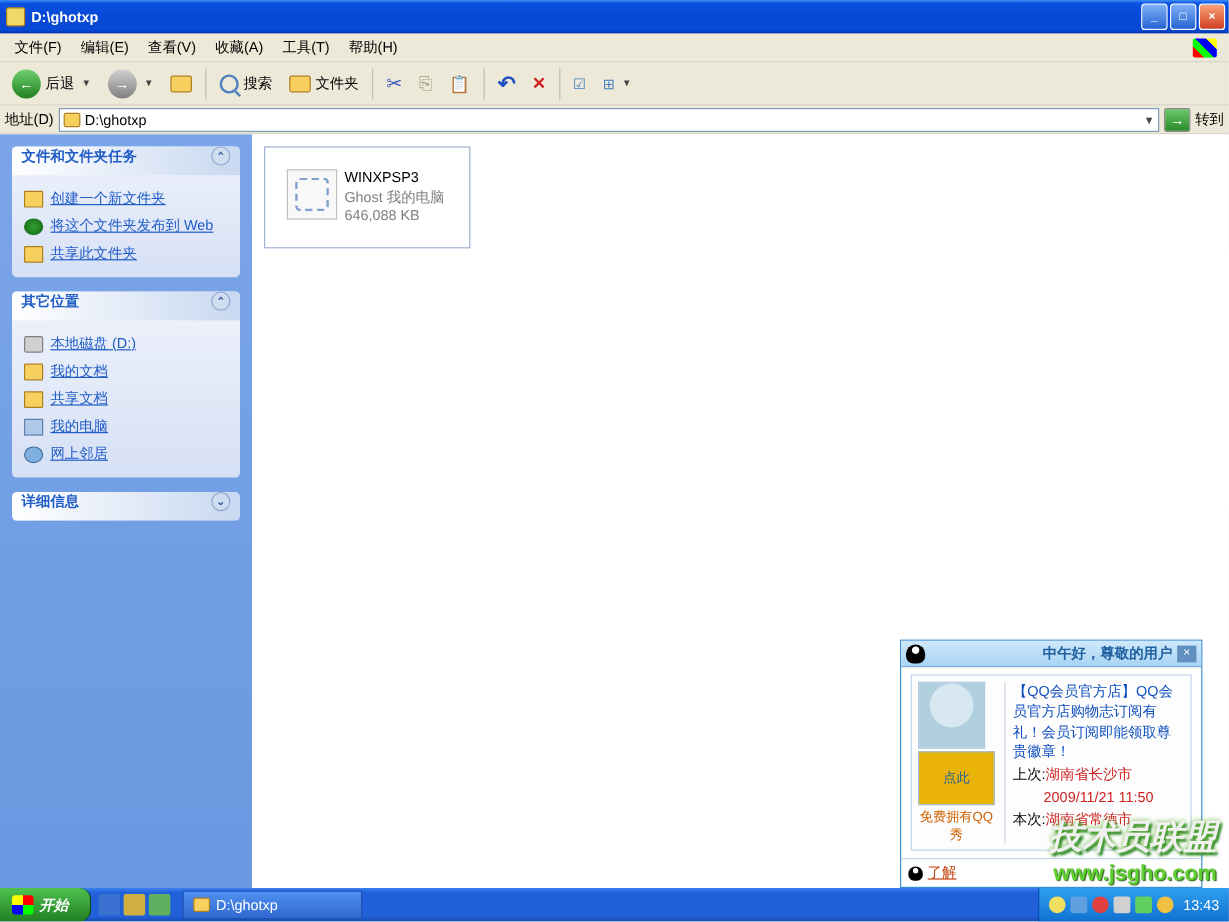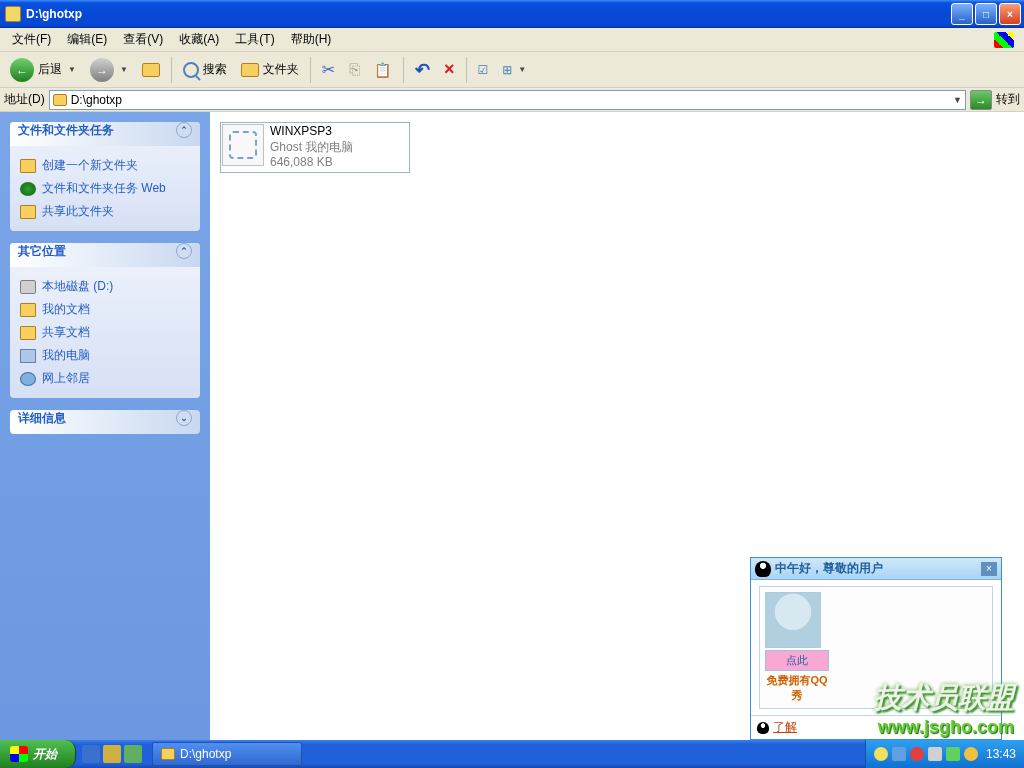--- a/index.html
+++ b/index.html
@@ -37,50 +37,50 @@
 .addr-input { flex: 1; height: 20px; border: 1px solid #7f9db9; background: white; display: flex; align-items: center; padding: 0 3px; gap: 4px; }
 .addr-go { width: 22px; height: 20px; background: linear-gradient(to bottom, #6aca6a, #2a8a2a); border: 1px solid #888; border-radius: 2px; display:flex;align-items:center;justify-content:center;color:white; }
 
 
 .main { display: flex; height: 628px; background: white; }
 .sidebar { width: 210px; background: linear-gradient(to bottom, #7aa5e8 0%, #6b98e0 100%); padding: 10px; display: flex; flex-direction: column; gap: 12px; }
 .task-panel { background: linear-gradient(to bottom, #eff3fb, #d6e0f5); border-radius: 4px; overflow: hidden; }
 .task-hdr { background: linear-gradient(to right, #fff, #c8d8f0); height: 24px; display: flex; align-items: flex-start; padding: 0 8px; font-weight: bold; color: #215dc6; }
 .task-hdr .chev { margin-left: auto; width: 16px; height: 16px; border-radius: 50%; background: #d0dcf0; border: 1px solid #90a8d0; display:flex;align-items:center;justify-content:center;font-size:9px;color:#4060a0; }
 .task-body { padding: 8px 10px; }
-.task-item { display: flex; align-items: center; gap: 6px; padding: 3px 0; color: #215dc6; cursor: pointer; }
+.task-item { display: flex; align-items: center; gap: 6px; padding: 3px 0; color: #215dc6; cursor: pointer; text-decoration: underline; }
 .task-item .mini-ic { width: 16px; height: 14px; flex-shrink: 0; }
 .folder-mini { background: #f8d060; border: 1px solid #b08020; border-radius: 1px; }
 .globe-mini { background: radial-gradient(circle, #30a030, #106010); border-radius: 50%; width:14px;height:14px; }
 .share-mini { background: #f8d060; border: 1px solid #b08020; border-radius: 1px; }
 .drive-mini { background: #d0d0d0; border: 1px solid #808080; border-radius: 2px; height: 10px; width: 16px; }
 .comp-mini { background: #b0c8e8; border: 1px solid #6080b0; width: 14px; height: 12px; }
 .net-mini { background: #80b0e0; border-radius: 50%; width:14px;height:14px; border:1px solid #4070a0; }
 
 .content { flex: 1; background: white; padding: 10px; position: relative; }
-.file-item { display: flex; gap: 6px; width: 190px; border: 1px solid #a0b0d0; padding: 1px; }
+.file-item { display: flex; gap: 6px; width: 172px; border: 1px solid #a0b0d0; padding: 18px; }
 .file-icon { width: 42px; height: 42px; background: #f8f8f8; border: 1px solid #c0c0c0; display: flex; align-items: center; justify-content: center; }
 .file-ghost { width: 28px; height: 28px; border: 2px dashed #80a0d0; border-radius: 4px; }
 .file-meta { display: flex; flex-direction: column; line-height: 1.3; }
 .file-name { color: #000; }
 .file-type, .file-size { color: #808080; }
 
 
 .qq-popup { position: absolute; right: 22px; bottom: 28px; width: 252px; background: white; border: 1px solid #3a90d8; }
-.qq-titlebar { height: 22px; background: linear-gradient(to bottom, #cfe8fb, #a8d4f4); display: flex; align-items: center; padding: 0 4px; gap: 4px; border-bottom: 1px solid #7ab0e0; }
+.qq-titlebar { height: 22px; background: linear-gradient(to bottom, #cfe8fb, #a8d4f4); display: flex; align-items: center; padding: 0 4px; gap: 4px; border-bottom: 1px solid #7ab0e0; text-align: right; }
 .qq-penguin { width: 16px; height: 16px; background: radial-gradient(circle at 50% 30%, #fff 20%, #000 25%); border-radius: 50% 50% 40% 40%; }
 .qq-title { flex: 1; color: #2060a0; font-weight: bold; }
 .qq-close { width: 16px; height: 14px; background: #6090c0; color: white; display:flex;align-items:center;justify-content:center;font-size:10px; }
 .qq-body { padding: 6px 8px; }
 .qq-greet { display: flex; align-items: center; gap: 4px; margin-bottom: 6px; }
 .qq-content { display: flex; gap: 8px; border: 1px solid #c0d4ec; padding: 5px; background: #fdfdfd; }
 .qq-avatar-box { width: 64px; text-align: center; }
 .qq-avatar { width: 56px; height: 56px; background: radial-gradient(circle at 50% 35%, #d8e8f0 40%, #b0d0e0 42%); border: 1px solid #b0c8e0; margin-bottom: 2px; }
-.qq-avatar-btn { background: #f9a8d4; border: 1px solid #a0c0e0; font-size: 11px; padding: 2px 4px; color: #2060a0; }
-.qq-avatar-sub { color: #d06000; font-size: 11px; margin-top: 2px; font-weight: bold; }
+.qq-avatar-btn { background: #eab308; border: 1px solid #a0c0e0; font-size: 11px; padding: 14px 4px; color: #2060a0; }
+.qq-avatar-sub { color: #d06000; font-size: 11px; margin-top: 2px; }
 .qq-msg { flex: 1; font-size: 12px; line-height: 1.4; border-left: 1px solid #d0d8e8; padding-left: 6px; }
 .qq-promo { color: #1050c0; }
 .qq-row { margin-top: 2px; }
 .qq-red { color: #d02020; }
 .qq-bottom { display: flex; align-items: center; padding: 3px 6px; gap: 4px; color: #c2410c; border-top: 1px solid #c0d4ec; text-decoration: underline; }
 
 
 .watermark { position: absolute; right: 10px; bottom: 30px; text-align: right; pointer-events: none; }
 .wm-title { font-size: 28px; font-weight: bold; color: #f0f0f0; text-shadow: 0 0 4px #60b030, 2px 2px 2px #208020; font-style: italic; font-family: "Microsoft YaHei", sans-serif; }
 .wm-url { font-size: 18px; color: #60d030; font-weight: bold; text-shadow: 1px 1px 1px #206010; }
@@ -189,21 +189,21 @@
         <span>文件和文件夹任务</span>
         <span class="chev">⌃</span>
       </div>
       <div class="task-body">
         <div class="task-item">
             <div class="mini-ic folder-mini"></div>
             <span>创建一个新文件夹</span>
           </div>
         <div class="task-item">
             <div class="mini-ic globe-mini"></div>
-            <span>文件和文件夹任务 Web</span>
+            <span>将这个文件夹发布到 Web</span>
           </div>
         <div class="task-item">
             <div class="mini-ic share-mini"></div>
             <span>共享此文件夹</span>
           </div>
       </div>
     </div>
     <div class="task-panel">
       <div class="task-hdr">
         <span>其它位置</span>
@@ -260,20 +260,26 @@
     <span class="qq-title">中午好，尊敬的用户</span>
     <div class="qq-close">×</div>
   </div>
   <div class="qq-body">
     <div class="qq-content">
       <div class="qq-avatar-box">
         <div class="qq-avatar"></div>
         <div class="qq-avatar-btn">点此</div>
         <div class="qq-avatar-sub">免费拥有QQ秀</div>
       </div>
+      <div class="qq-msg">
+        <div class="qq-promo">【QQ会员官方店】QQ会员官方店购物志订阅有礼！会员订阅即能领取尊贵徽章！</div>
+        <div class="qq-row"><span>上次:</span><span class="qq-red">湖南省长沙市</span></div>
+        <div class="qq-row qq-red" style="text-align:center;">2009/11/21 11:50</div>
+        <div class="qq-row"><span>本次:</span><span class="qq-red">湖南省常德市</span></div>
+      </div>
     </div>
   </div>
   <div class="qq-bottom">
     <div class="qq-penguin" style="width:12px;height:12px;"></div>
     <span>了解</span>
   </div>
 </div>
 
 <div class="watermark">
   <div class="wm-title">技术员联盟</div>

